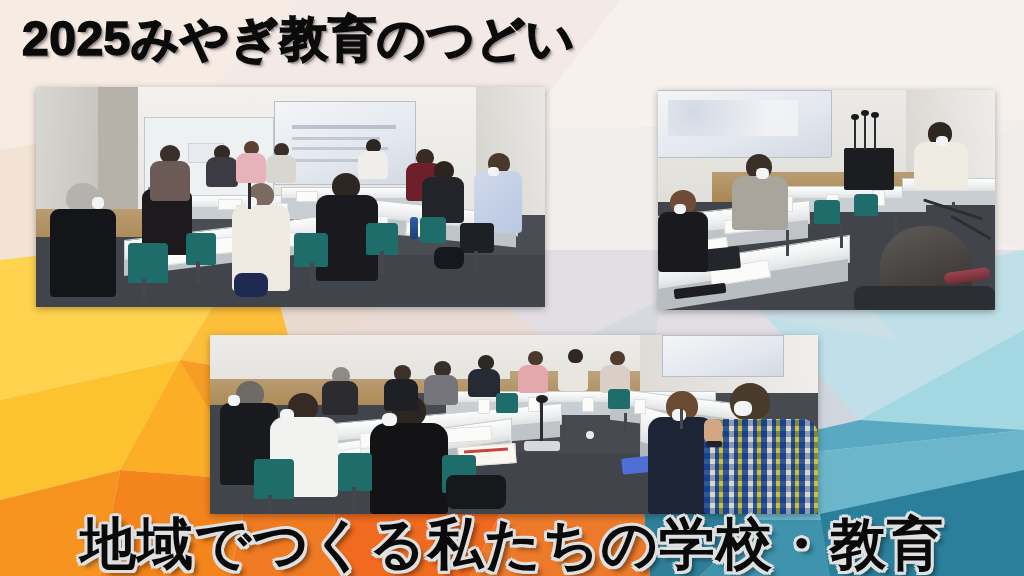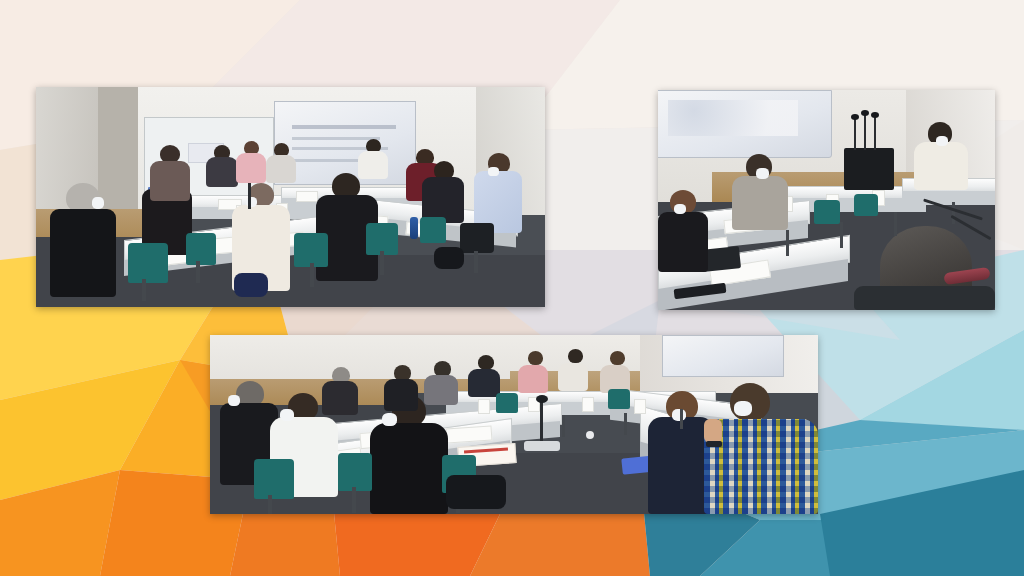--- a/index.html
+++ b/index.html
@@ -126,20 +126,21 @@
       <polygon points="640,470 860,420 1024,430" fill="#59a9c2"></polygon>
       <polygon points="820,514 1024,470 1024,576 830,576" fill="#2b7f9a"></polygon>
       <polygon points="1024,120 1024,250 900,200" fill="#f0ece9"></polygon>
 
       <polygon points="300,380 430,250 560,350" fill="#e7dcd8" opacity=".55"></polygon>
       <polygon points="660,300 820,250 900,340" fill="#d7dee6" opacity=".5"></polygon>
       <polygon points="560,350 660,300 640,470" fill="#c9d3dd" opacity=".45"></polygon>
     </svg>
   </div>
 
+  <div class="title">2025みやぎ教育のつどい</div>
 
   <div class="photo" style="left:36px;top:87px;width:509px;height:220px;">
     <div class="scene">
 
       <div class="wall" style="left:0;top:0;width:509px;height:135px;background:linear-gradient(180deg,#f2f1ee 0%,#e6e5e1 100%);"></div>
       <div class="wall" style="left:0;top:0;width:62px;height:160px;background:linear-gradient(95deg,#d9d7d2,#c6c3bd);"></div>
       <div class="wall" style="left:62px;top:0;width:40px;height:150px;background:#b6b2aa;"></div>
       <div class="wall" style="left:440px;top:0;width:69px;height:150px;background:linear-gradient(260deg,#e9e8e4,#d4d2cd);"></div>
 
       <div class="wood" style="left:0;top:122px;width:205px;height:42px;"></div>
@@ -402,14 +403,15 @@
       <div class="leg" style="left:414px;top:78px;width:3px;height:22px;"></div>
       <div class="leg" style="left:470px;top:74px;width:3px;height:20px;"></div>
 
       <div class="bag" style="left:236px;top:140px;width:60px;height:34px;"></div>
 
       <div style="position:absolute;left:376px;top:96px;width:8px;height:8px;background:#e9eaec;border-radius:50%;"></div>
     </div>
 
   </div>
 
+  <div class="caption">地域でつくる私たちの学校・教育</div>
 
 </div>
 
 </body></html>

